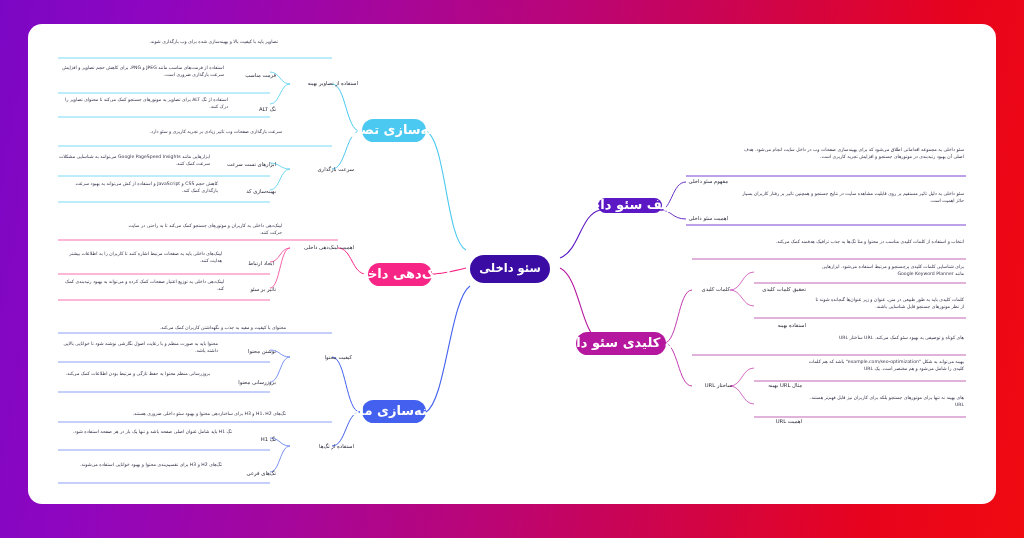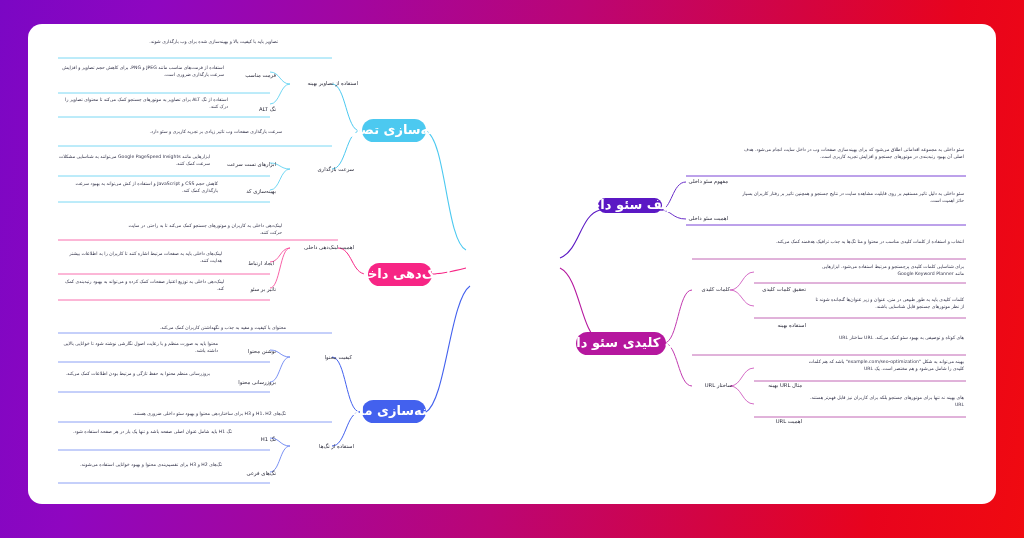--- a/index.html
+++ b/index.html
@@ -91,20 +91,21 @@
     <path d="M290,446 C280,446 280,438 270,438" fill="none" stroke="#6b84f2" stroke-width=".9"></path>
     <path d="M290,446 C280,446 280,472 270,472" fill="none" stroke="#6b84f2" stroke-width=".9"></path>
     <line x1="58" y1="333" x2="332" y2="333" stroke="#8ba0f5" stroke-width="1"></line>
     <line x1="58" y1="362" x2="270" y2="362" stroke="#8ba0f5" stroke-width="1"></line>
     <line x1="58" y1="392" x2="270" y2="392" stroke="#8ba0f5" stroke-width="1"></line>
     <line x1="58" y1="422" x2="332" y2="422" stroke="#8ba0f5" stroke-width="1"></line>
     <line x1="58" y1="450" x2="270" y2="450" stroke="#8ba0f5" stroke-width="1"></line>
     <line x1="58" y1="483" x2="270" y2="483" stroke="#8ba0f5" stroke-width="1"></line>
   </svg>
 
+  <div class="node center" style="left:470px; top:255px; width:80px; height:28px; background:#3a0ca3;">سئو داخلی</div>
 
   <div class="node main" style="left:598px; top:198px; width:64px; height:15px; background:#5b18c4;">تعریف سئو داخلی</div>
   <div class="node main" style="left:576px; top:332px; width:90px; height:23px; background:#b5179e;">لینک کلیدی سئو داخلی</div>
   <div class="node main" style="left:362px; top:119px; width:64px; height:23px; background:#4cc9f0;">بهینه‌سازی تصاویر</div>
   <div class="node main" style="left:368px; top:263px; width:64px; height:23px; background:#f72585;">لینک‌دهی داخلی</div>
   <div class="node main" style="left:362px; top:400px; width:64px; height:23px; background:#4361ee;">بهینه‌سازی مانند</div>
 
   <div class="sublabel" style="left:672px; top:178px; width:56px; text-align:right;">مفهوم سئو داخلی</div>
   <div class="leaf" style="left:736px; top:146px; width:228px;">سئو داخلی به مجموعه اقداماتی اطلاق می‌شود که برای بهینه‌سازی صفحات وب در داخل سایت انجام می‌شود. هدف اصلی آن بهبود رتبه‌بندی در موتورهای جستجو و افزایش تجربه کاربری است.</div>
 

